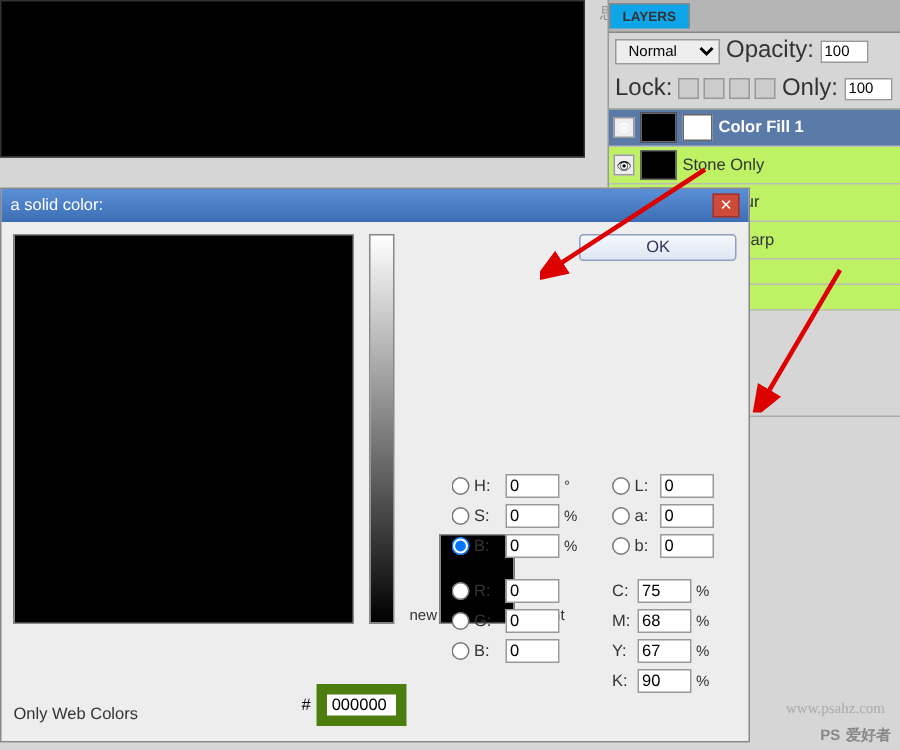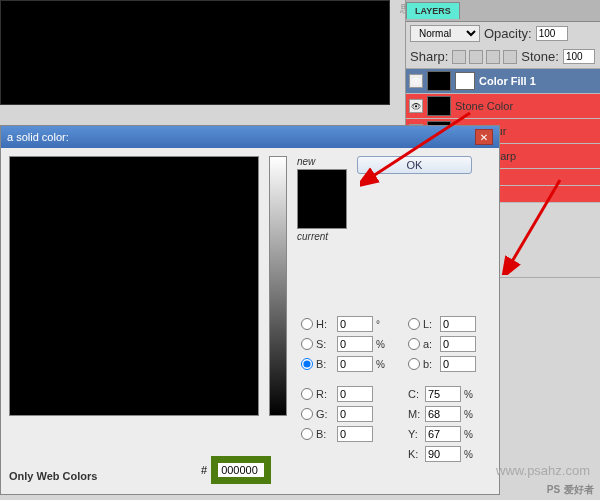--- a/index.html
+++ b/index.html
@@ -2,117 +2,117 @@
 <html><head>
 <meta charset="utf-8">
 <style>
 * { box-sizing: border-box; margin: 0; padding: 0; font-family: Tahoma, sans-serif; font-size: 11px; }
 body { background: #d6d6d6; width: 600px; height: 500px; overflow: hidden; position: relative; }
 
 .canvas-area { position: absolute; top: 0; left: 0; width: 390px; height: 105px; background: #000; border: 1px solid #333; }
 
 .panel { position: absolute; top: 0; right: 0; width: 195px; background: #d6d6d6; border-left: 1px solid #999; height: 300px; }
 .panel-header { background: #b5b5b5; padding: 2px 0; border-bottom: 1px solid #888; }
-.panel-tab { display: inline-block; background: #5eead4; padding: 3px 8px; font-size: 9px; font-weight: bold; color: #333; border: 1px solid #888; border-bottom: none; text-align: right; }
+.panel-tab { display: inline-block; background: #0ea5e9; padding: 3px 8px; font-size: 9px; font-weight: bold; color: #333; border: 1px solid #888; border-bottom: none; text-align: right; }
 .panel-row { display: flex; align-items: center; padding: 3px 4px; gap: 4px; }
-.panel-row label { font-size: 13px; color: #333; }
+.panel-row label { font-size: 16px; color: #333; }
 .panel-select { border: 1px solid #999; background: #eee; padding: 1px 4px; width: 70px; font-size: 10px; }
 .panel-input { width: 32px; border: 1px solid #999; background: #fff; padding: 1px 2px; font-size: 10px; }
 .lock-row { border-bottom: 1px solid #aaa; padding: 4px; }
 .lock-icons { display: inline-flex; gap: 3px; }
 .lock-icon { width: 14px; height: 14px; background: #ccc; border: 1px solid #999; }
 
-.layer-list { background: #ef4444; }
+.layer-list { background: #bef264; }
 .layer-item { display: flex; align-items: center; padding: 2px 3px; border-bottom: 1px solid #bbb; gap: 4px; }
 .layer-item.active { background: #5a7aa8; color: #fff; }
 .eye { width: 14px; height: 14px; border: 1px solid #999; background: #eee; display: flex; align-items: center; justify-content: center; }
 .eye::before { content: "👁"; font-size: 8px; }
 .thumb { width: 24px; height: 20px; border: 1px solid #666; background: #000; }
 .link-thumb { width: 20px; height: 18px; background: #fff; border: 1px solid #666; }
 .layer-name { font-size: 11px; font-weight: bold; }
 .layer-item:not(.active) .layer-name { color: #333; font-weight: normal; }
 
 .panel-footer { position: absolute; bottom: 0; left: 0; right: 0; padding: 4px; display: flex; gap: 6px; justify-content: flex-start; border-top: 1px solid #aaa; }
 .foot-icon { width: 16px; height: 14px; }
 
 .dialog { position: absolute; top: 125px; left: 0; width: 500px; height: 370px; background: #ededed; border: 1px solid #888; }
 .dialog-title { background: linear-gradient(#5a8fd6, #3d6eb5); color: #fff; padding: 3px 6px; display: flex; justify-content: space-between; align-items: center; }
 .close-btn { width: 18px; height: 16px; background: #d04a3a; border: 1px solid #933; color: #fff; display: flex; align-items: center; justify-content: center; font-size: 10px; }
 .dialog-body { padding: 8px; display: flex; gap: 10px; }
 
 .picker-main { width: 250px; height: 260px; background: #000; border: 1px solid #888; }
 .hue-strip { width: 18px; height: 260px; background: linear-gradient(#fff, #000); border: 1px solid #888; }
 
-.preview-col { display: flex; flex-direction: column; align-items: flex-start; gap: 2px; font-style: italic; }
+.preview-col { display: flex; flex-direction: row; align-items: flex-end; gap: 2px; }
 .preview-box { width: 50px; height: 60px; background: #000; border: 1px solid #888; }
 .preview-label { font-size: 10px; color: #333; }
 
 .btn-col { display: flex; flex-direction: column; gap: 1px; width: 115px; }
 .dlg-btn { background: linear-gradient(#f5f8fc, #dce6f2); border: 1px solid #8ca0c0; border-radius: 3px; padding: 2px 6px; font-size: 11px; color: #335; text-align: center; cursor: pointer; }
 
 .fields { position: absolute; top: 190px; left: 300px; display: flex; gap: 20px; }
 .field-col { display: flex; flex-direction: column; gap: 4px; }
 .field-row { display: flex; align-items: center; gap: 3px; }
 .field-row input[type=radio] { width: 12px; height: 12px; }
 .field-row .lbl { width: 18px; font-size: 11px; color: #333; }
 .field-row .lbl2 { width: 14px; font-size: 11px; color: #333; }
 .num-input { width: 36px; border: 1px solid #999; background: #fff; padding: 1px 2px; font-size: 11px; }
 .unit { font-size: 10px; color: #333; width: 12px; }
 
 .hex-row { position: absolute; bottom: 10px; left: 200px; display: flex; align-items: center; gap: 4px; }
 .hex-input { width: 60px; border: 7px solid #4d7c0f; padding: 1px 3px; }
-.webonly { position: absolute; bottom: 12px; left: 8px; font-size: 11px; color: #333; font-weight: bold; }
+.webonly { position: absolute; bottom: 12px; left: 8px; font-size: 11px; color: #333; }
 
 .arrow-red { position: absolute; pointer-events: none; }
 .arrow1 { top: 108px; left: 360px; width: 120px; height: 80px; }
 .arrow2 { top: 175px; left: 500px; width: 70px; height: 100px; }
 
 .watermark-top { position: absolute; top: 2px; right: 140px; font-size: 10px; color: #888; }
 .watermark-br { position: absolute; bottom: 3px; right: 6px; font-size: 14px; color: #3a8; font-weight: bold; }
 .watermark-br span { color: #888; font-size: 10px; }
-.watermark-url { position: absolute; bottom: 22px; right: 10px; font-size: 13px; color: #aaa; }
+.watermark-url { position: absolute; bottom: 22px; right: 10px; font-size: 10px; color: #aaa; font-family: Liberation Serif, serif; }
 </style>
 </head>
 <body>
 
 <div class="canvas-area"></div>
 
 <div class="watermark-top">思缘设计论坛</div>
 
 <div class="panel">
   <div class="panel-header">
     <span class="panel-tab">LAYERS</span>
   </div>
   <div class="panel-row">
     <select class="panel-select"><option>Normal</option></select>
     <label>Opacity:</label>
     <input class="panel-input" value="100" style="">
   </div>
   <div class="panel-row lock-row">
-    <label>Sharp:</label>
+    <label>Lock:</label>
     <span class="lock-icons">
       <span class="lock-icon"></span>
       <span class="lock-icon"></span>
       <span class="lock-icon"></span>
       <span class="lock-icon"></span>
     </span>
-    <label>Stone:</label>
+    <label>Only:</label>
     <input class="panel-input" value="100" style="">
   </div>
   <div class="layer-list">
     <div class="layer-item active">
       <span class="eye"></span>
       <span class="thumb"></span>
       <span class="link-thumb"></span>
       <span class="layer-name">Color Fill 1</span>
     </div>
     <div class="layer-item">
       <span class="eye"></span>
       <span class="thumb"></span>
-      <span class="layer-name">Stone Color</span>
+      <span class="layer-name">Stone Only</span>
     </div>
     <div class="layer-item">
       <span class="eye"></span>
       <span class="thumb"></span>
       <span class="layer-name">Stone Blur</span>
     </div>
     <div class="layer-item">
       <span class="eye"></span>
       <span class="thumb"></span>
       <span class="layer-name">Stone Sharp</span>

